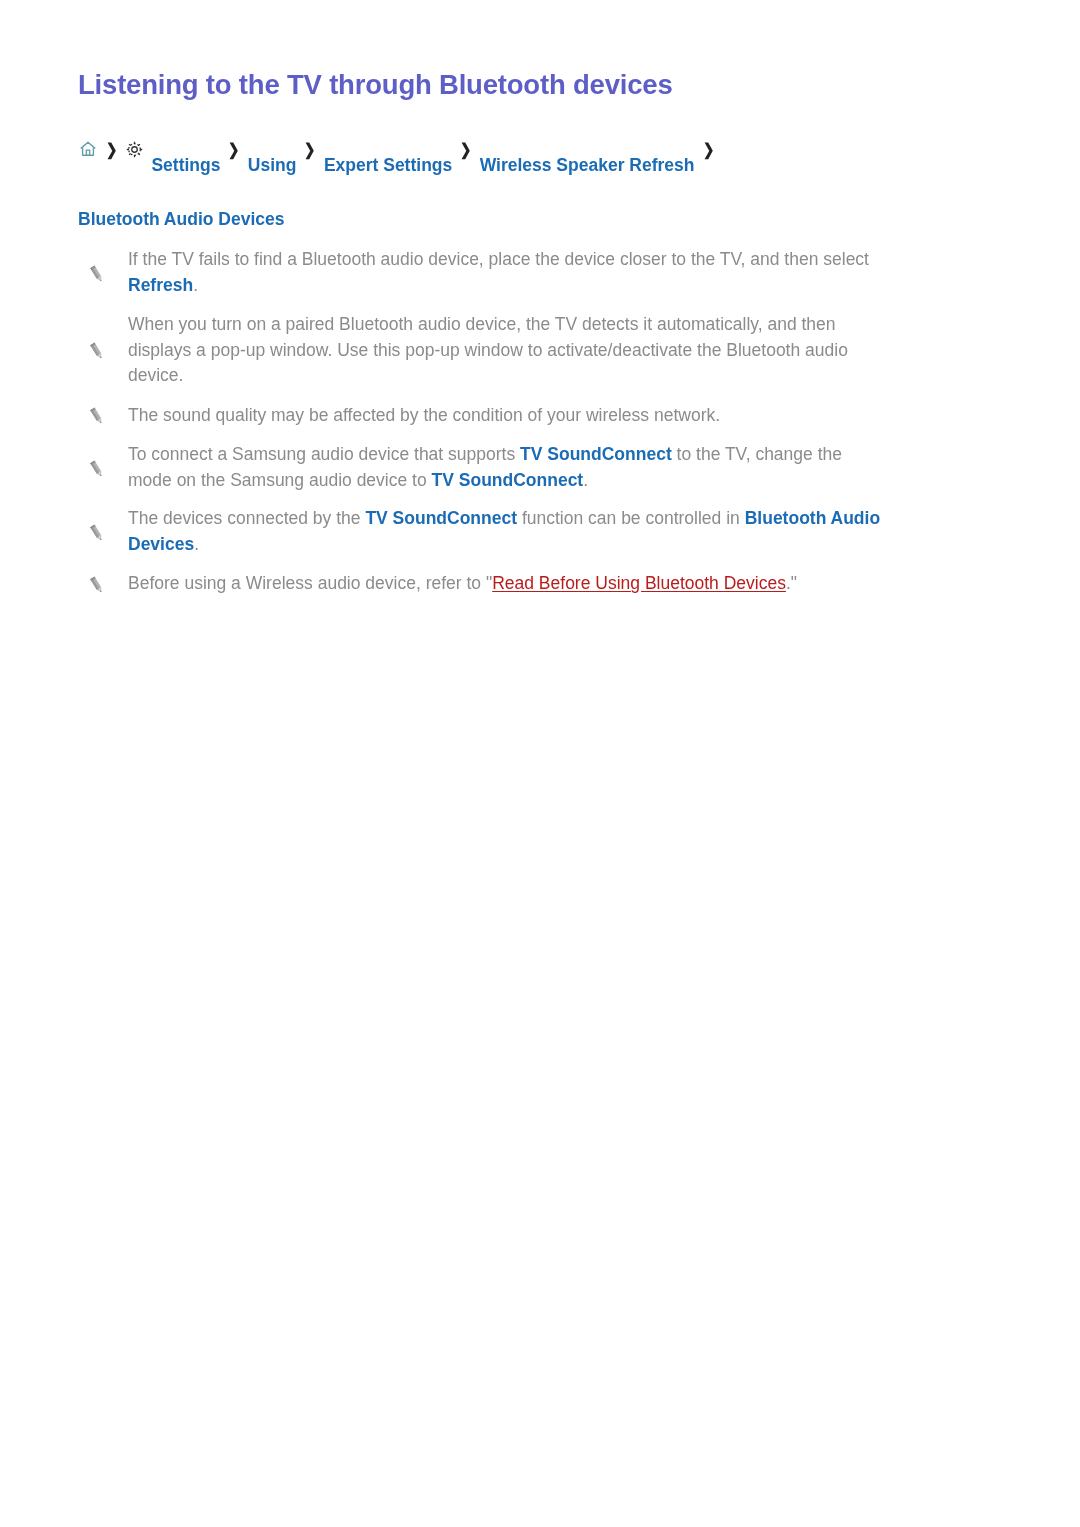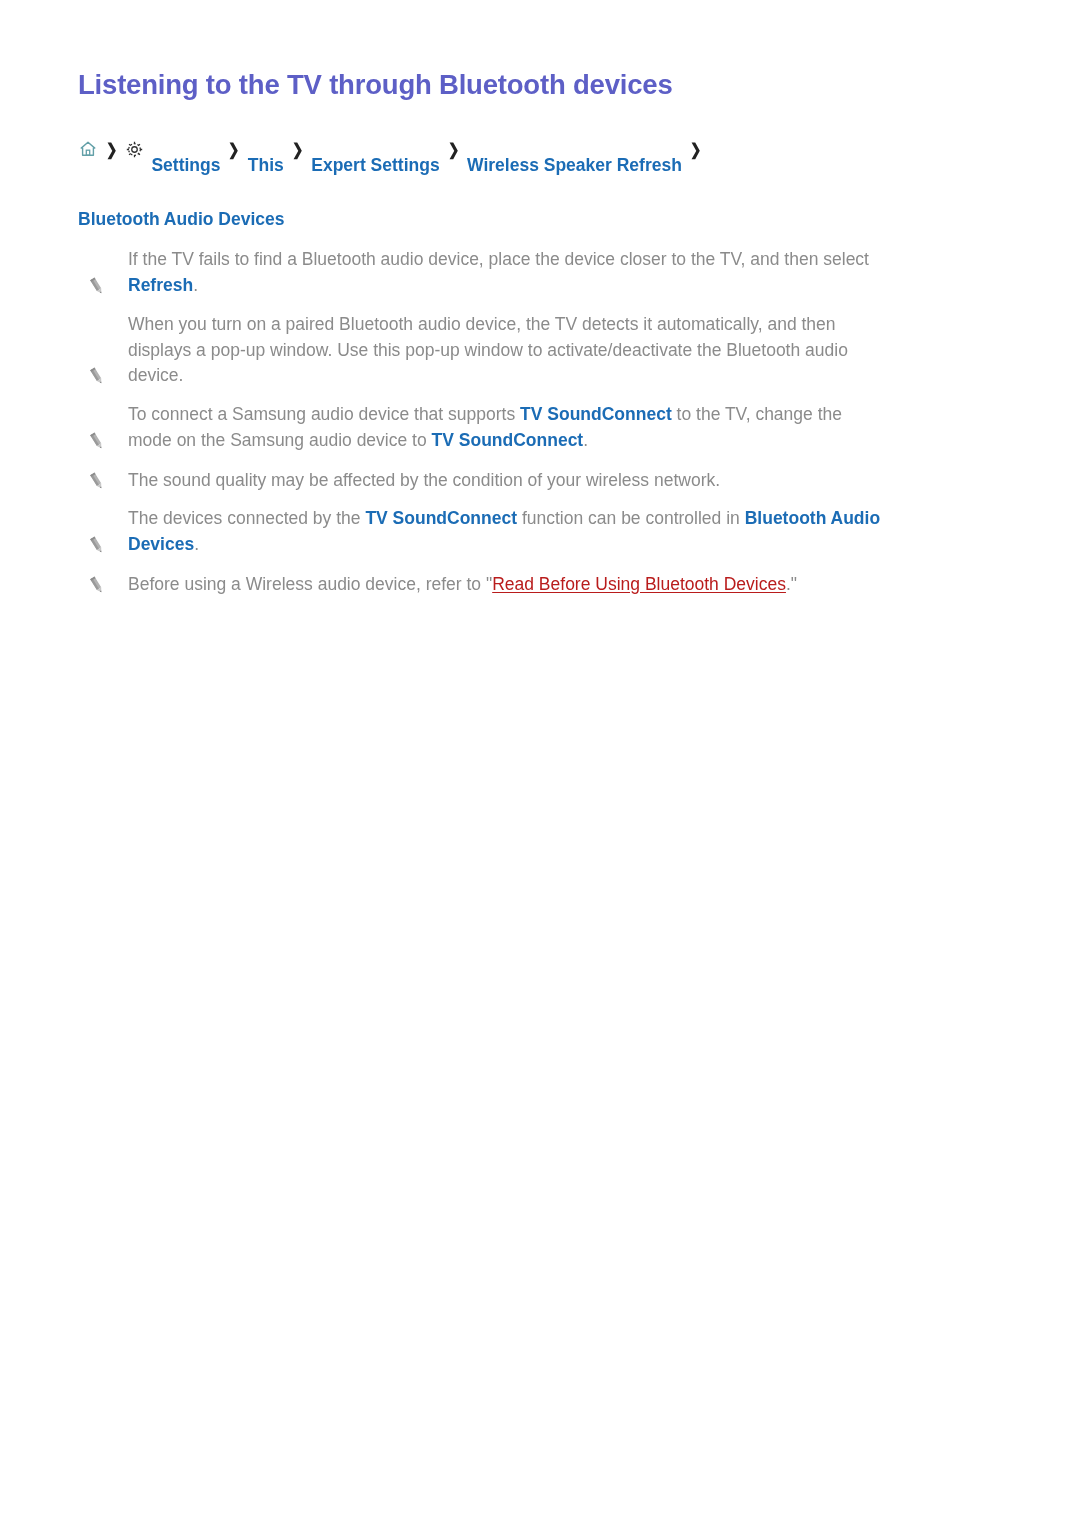--- a/index.html
+++ b/index.html
@@ -84,21 +84,21 @@
   
   .notes {
     margin: 0;
     padding: 0;
     list-style: none;
     padding-top: 17px;
   }
   .note {
     position: relative;
     display: flex;
-    align-items: flex-end;
+    align-items: center;
     padding-left: 8px;
     margin-bottom: 13px;
   }
   .note-icon {
     flex: 0 0 auto;
     width: 22px;
     height: 24px;
     margin-right: 20px;
     margin-top: 3px;
     display: inline-flex;
@@ -147,21 +147,21 @@
           <circle cx="10" cy="10" r="2.9"></circle>
           <path d="M10 1.9 L10 4.2 M10 15.8 L10 18.1 M1.9 10 L4.2 10 M15.8 10 L18.1 10
                    M4.3 4.3 L5.9 5.9 M14.1 14.1 L15.7 15.7 M15.7 4.3 L14.1 5.9 M5.9 14.1 L4.3 15.7"></path>
           <circle cx="10" cy="10" r="6.1" stroke-dasharray="1.9 2.0"></circle>
         </g>
       </svg>
     </span>
     <span class="crumb-text">Settings</span>
 
     <span class="sep">❯</span>
-    <span class="crumb-text">This</span>
+    <span class="crumb-text">Using</span>
 
     <span class="sep">❯</span>
     <span class="crumb-text">Expert Settings</span>
 
     <span class="sep">❯</span>
     <span class="crumb-text">Wireless Speaker Refresh</span>
 
     <span class="sep">❯</span>
     <span class="crumb-text">Bluetooth Audio Devices</span>
   </nav>
@@ -201,48 +201,48 @@
           <svg width="20" height="21" viewBox="0 0 20 21" aria-hidden="true">
             <g transform="rotate(-32 10 10.5)">
               <rect x="7.6" y="1.6" width="5.0" height="12.6" fill="#b3b3b3"></rect>
               <rect x="7.6" y="1.6" width="2.4" height="12.6" fill="#9a9a9a"></rect>
               <rect x="7.6" y="1.6" width="5.0" height="1.9" fill="#8d8d8d"></rect>
               <polygon points="7.6,14.2 12.6,14.2 10.1,18.6" fill="#c9c9c9"></polygon>
               <polygon points="9.3,16.9 10.9,16.9 10.1,18.6" fill="#6e6e6e"></polygon>
             </g>
           </svg>
         </span>
+        <span class="note-text"><span>The sound quality may be affected by the condition of your wireless network.</span></span>
+      </li>
+      <li class="note">
+        <span class="note-icon">
+          <svg width="20" height="21" viewBox="0 0 20 21" aria-hidden="true">
+            <g transform="rotate(-32 10 10.5)">
+              <rect x="7.6" y="1.6" width="5.0" height="12.6" fill="#b3b3b3"></rect>
+              <rect x="7.6" y="1.6" width="2.4" height="12.6" fill="#9a9a9a"></rect>
+              <rect x="7.6" y="1.6" width="5.0" height="1.9" fill="#8d8d8d"></rect>
+              <polygon points="7.6,14.2 12.6,14.2 10.1,18.6" fill="#c9c9c9"></polygon>
+              <polygon points="9.3,16.9 10.9,16.9 10.1,18.6" fill="#6e6e6e"></polygon>
+            </g>
+          </svg>
+        </span>
         <span class="note-text"><span>To connect a Samsung audio device that supports </span><b class="kw">TV SoundConnect</b><span> to the TV, change the mode on the Samsung audio device to </span><b class="kw">TV SoundConnect</b><span>.</span></span>
       </li>
       <li class="note">
         <span class="note-icon">
           <svg width="20" height="21" viewBox="0 0 20 21" aria-hidden="true">
             <g transform="rotate(-32 10 10.5)">
               <rect x="7.6" y="1.6" width="5.0" height="12.6" fill="#b3b3b3"></rect>
               <rect x="7.6" y="1.6" width="2.4" height="12.6" fill="#9a9a9a"></rect>
               <rect x="7.6" y="1.6" width="5.0" height="1.9" fill="#8d8d8d"></rect>
               <polygon points="7.6,14.2 12.6,14.2 10.1,18.6" fill="#c9c9c9"></polygon>
               <polygon points="9.3,16.9 10.9,16.9 10.1,18.6" fill="#6e6e6e"></polygon>
             </g>
           </svg>
         </span>
-        <span class="note-text"><span>The sound quality may be affected by the condition of your wireless network.</span></span>
-      </li>
-      <li class="note">
-        <span class="note-icon">
-          <svg width="20" height="21" viewBox="0 0 20 21" aria-hidden="true">
-            <g transform="rotate(-32 10 10.5)">
-              <rect x="7.6" y="1.6" width="5.0" height="12.6" fill="#b3b3b3"></rect>
-              <rect x="7.6" y="1.6" width="2.4" height="12.6" fill="#9a9a9a"></rect>
-              <rect x="7.6" y="1.6" width="5.0" height="1.9" fill="#8d8d8d"></rect>
-              <polygon points="7.6,14.2 12.6,14.2 10.1,18.6" fill="#c9c9c9"></polygon>
-              <polygon points="9.3,16.9 10.9,16.9 10.1,18.6" fill="#6e6e6e"></polygon>
-            </g>
-          </svg>
-        </span>
         <span class="note-text"><span>The devices connected by the </span><b class="kw">TV SoundConnect</b><span> function can be controlled in </span><b class="kw">Bluetooth Audio Devices</b><span>.</span></span>
       </li>
       <li class="note">
         <span class="note-icon">
           <svg width="20" height="21" viewBox="0 0 20 21" aria-hidden="true">
             <g transform="rotate(-32 10 10.5)">
               <rect x="7.6" y="1.6" width="5.0" height="12.6" fill="#b3b3b3"></rect>
               <rect x="7.6" y="1.6" width="2.4" height="12.6" fill="#9a9a9a"></rect>
               <rect x="7.6" y="1.6" width="5.0" height="1.9" fill="#8d8d8d"></rect>
               <polygon points="7.6,14.2 12.6,14.2 10.1,18.6" fill="#c9c9c9"></polygon>

